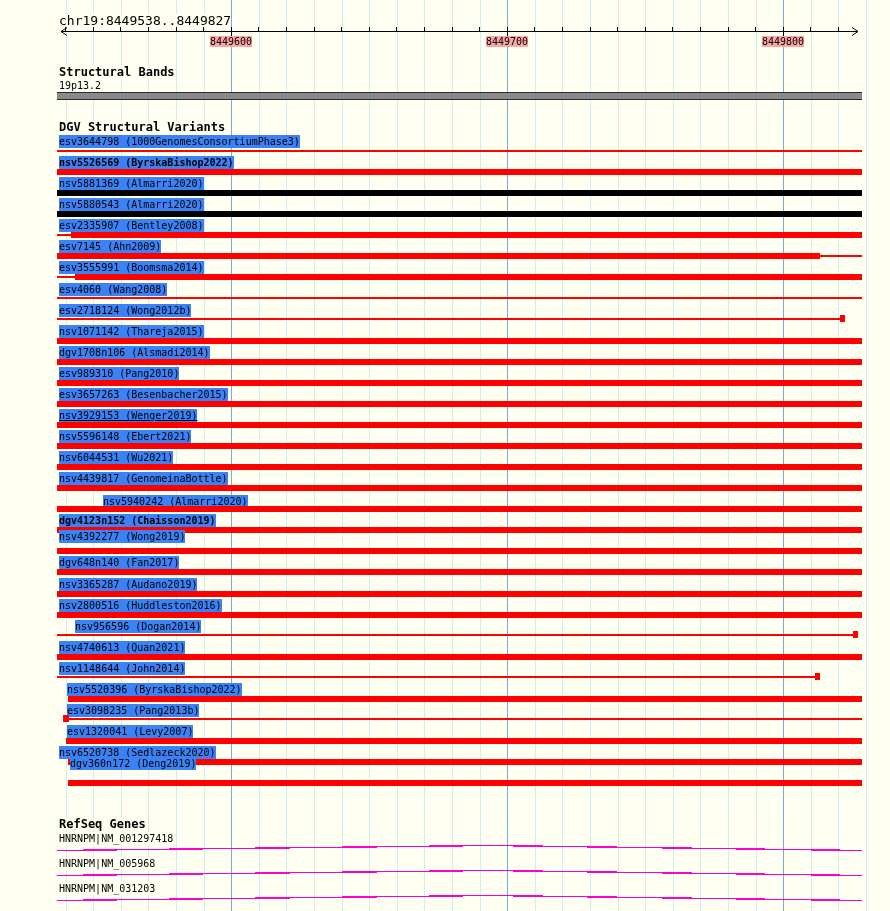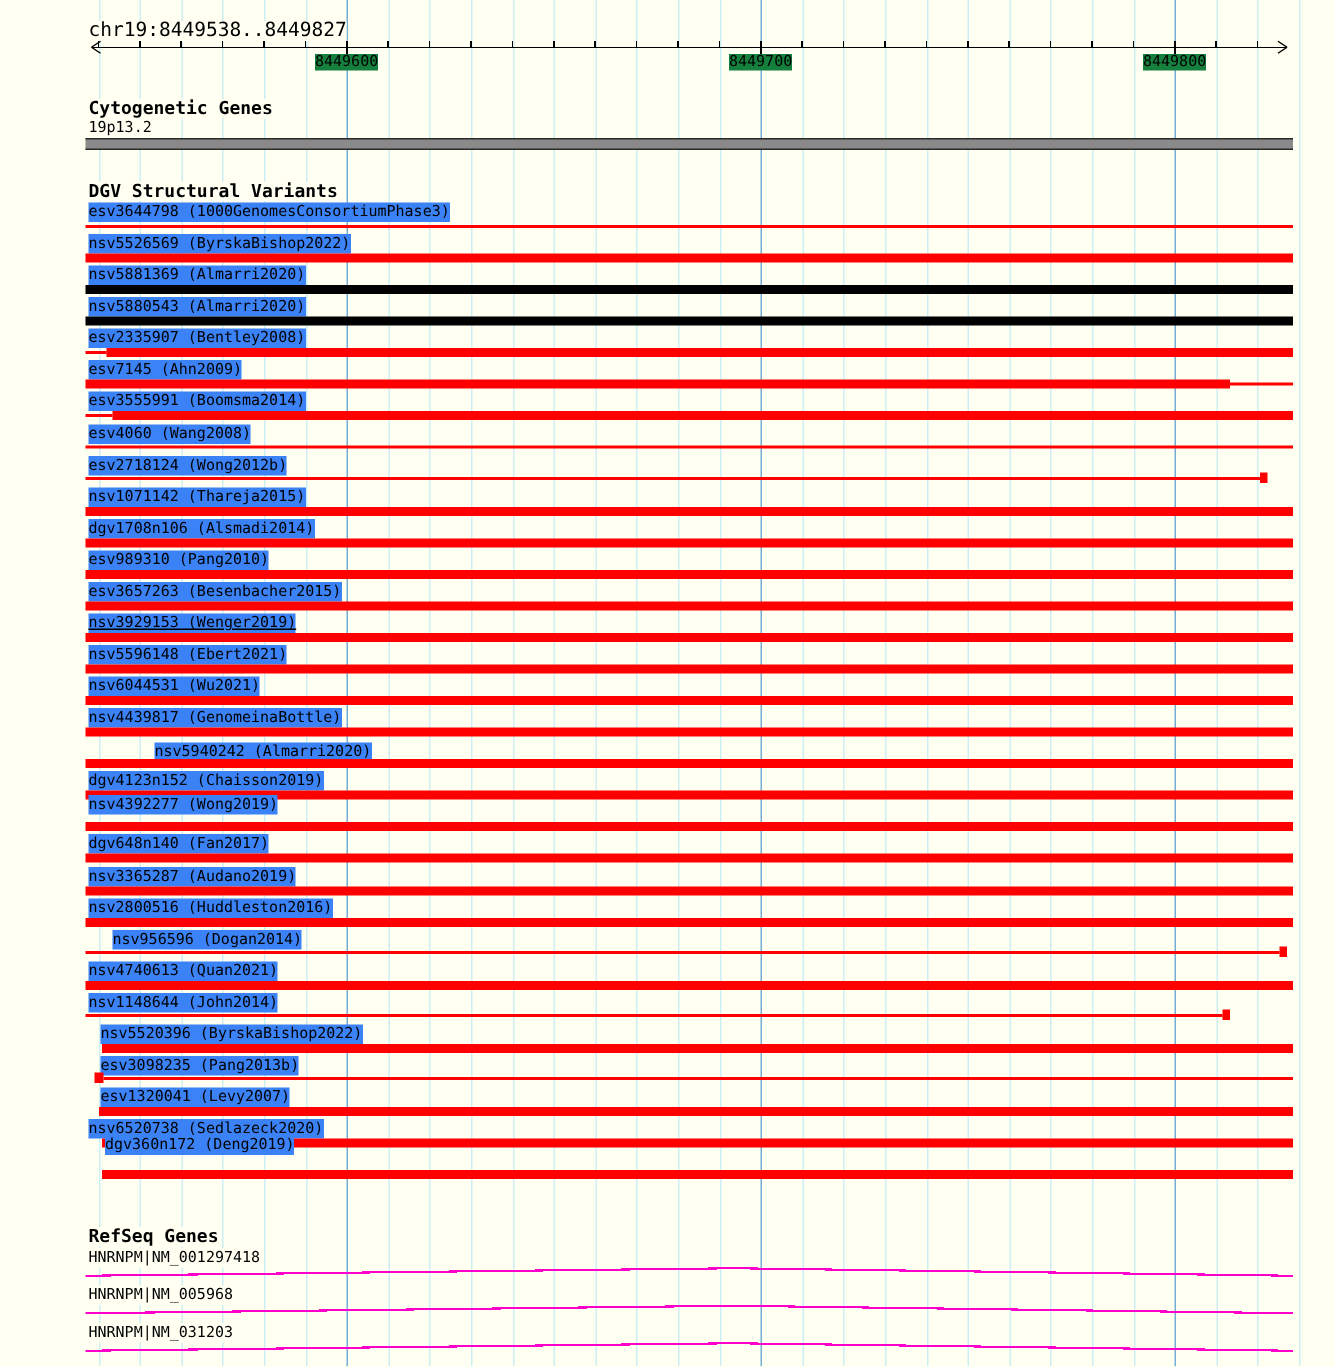--- a/index.html
+++ b/index.html
@@ -8,21 +8,21 @@
     background:#fffff2;
     font-family:"DejaVu Sans Mono","Liberation Mono",monospace;
     color:#000;
   }
   .gridline{position:absolute;top:0;bottom:0;width:1px;background:#cdeef2;}
   .gridline.major{background:#74aed4;}
   .txt{position:absolute;font-size:10px;line-height:13px;white-space:pre;background:#fffff2;}
   .section-title{position:absolute;font-size:12px;line-height:13px;font-weight:bold;white-space:pre;background:#fffff2;}
   #region-label{position:absolute;left:59px;top:14px;font-size:13px;line-height:14px;white-space:pre;background:#fffff2;}
   #ruler-svg{position:absolute;left:0;top:0;}
-  .tick-label{position:absolute;font-size:10px;line-height:11px;white-space:pre;background:#15803d;}
+  .tick-label{position:absolute;font-size:10px;line-height:11px;white-space:pre;background:#fca5a5;}
   #cyto-band{position:absolute;box-sizing:border-box;background:#8a8a8a;border-top:1px solid #2a2a2a;border-bottom:1px solid #2a2a2a;}
   .variant-label{position:absolute;font-size:10px;line-height:13px;white-space:pre;background:#3b82f6;cursor:pointer;}
   .seg{position:absolute;}
   .seg.thick{height:6px;}
   .seg.thin{height:2px;}
   .seg.box{height:7px;}
   .gene-label{position:absolute;font-size:10px;line-height:13px;white-space:pre;background:#fffff2;cursor:pointer;}
   .gene-line-svg{position:absolute;cursor:pointer;}
 </style>
 </head>
@@ -98,29 +98,29 @@
       <line x1="783.2199999999999" y1="27" x2="783.2199999999999" y2="37" stroke="#000000" stroke-width="1" shape-rendering="crispEdges"></line>
       <line x1="810.8199999999999" y1="27" x2="810.8199999999999" y2="31.5" stroke="#000000" stroke-width="1" shape-rendering="crispEdges"></line>
       <line x1="838.42" y1="27" x2="838.42" y2="31.5" stroke="#000000" stroke-width="1" shape-rendering="crispEdges"></line>
     </svg>
   <div id="tick-labels">
       <div class="tick-label" style="left: 210px; top: 36px;">8449600</div>
       <div class="tick-label" style="left: 486px; top: 36px;">8449700</div>
       <div class="tick-label" style="left: 762px; top: 36px;">8449800</div>
     </div>
 
-  <div class="section-title" style="left:59px;top:66px;">Cytogenetic Genes</div>
+  <div class="section-title" style="left:59px;top:66px;">Structural Bands</div>
   <div class="txt" style="left:59px;top:79px;">19p13.2</div>
   <div id="cyto-band" style="left:57px;top:92px;width:805px;height:8px;"></div>
 
   <div class="section-title" style="left:59px;top:121px;">DGV Structural Variants</div>
   <div id="dgv-track">
       <div class="variant-label" style="left: 59px; top: 135px;">esv3644798 (1000GenomesConsortiumPhase3)</div>
       <div class="seg thin" style="left: 57px; width: 805px; top: 149.5px; background: rgb(255, 0, 0);"></div>
-      <div class="variant-label" style="left: 59px; top: 156.1px;">nsv5526569 (ByrskaBishop2022)</div>
+      <div class="variant-label" style="left: 59px; top: 156.1px; font-weight: bold;">nsv5526569 (ByrskaBishop2022)</div>
       <div class="seg thick" style="left: 57px; width: 805px; top: 169.1px; background: rgb(255, 0, 0);"></div>
       <div class="variant-label" style="left: 59px; top: 177.1px;">nsv5881369 (Almarri2020)</div>
       <div class="seg thick" style="left: 57px; width: 805px; top: 190.1px; background: rgb(0, 0, 0);"></div>
       <div class="variant-label" style="left: 59px; top: 198.2px;">nsv5880543 (Almarri2020)</div>
       <div class="seg thick" style="left: 57px; width: 805px; top: 211.2px; background: rgb(0, 0, 0);"></div>
       <div class="variant-label" style="left: 59px; top: 219.3px;">esv2335907 (Bentley2008)</div>
       <div class="seg thin" style="left: 57px; width: 14px; top: 233.8px; background: rgb(255, 0, 0);"></div>
       <div class="seg thick" style="left: 71px; width: 791px; top: 232.3px; background: rgb(255, 0, 0);"></div>
       <div class="variant-label" style="left: 59px; top: 240.3px;">esv7145 (Ahn2009)</div>
       <div class="seg thick" style="left: 57px; width: 763px; top: 253.3px; background: rgb(255, 0, 0);"></div>
@@ -144,21 +144,21 @@
       <div class="variant-label" style="left: 59px; top: 408.9px; text-decoration: underline;">nsv3929153 (Wenger2019)</div>
       <div class="seg thick" style="left: 57px; width: 805px; top: 421.9px; background: rgb(255, 0, 0);"></div>
       <div class="variant-label" style="left: 59px; top: 430px;">nsv5596148 (Ebert2021)</div>
       <div class="seg thick" style="left: 57px; width: 805px; top: 443px; background: rgb(255, 0, 0);"></div>
       <div class="variant-label" style="left: 59px; top: 451.1px;">nsv6044531 (Wu2021)</div>
       <div class="seg thick" style="left: 57px; width: 805px; top: 464.1px; background: rgb(255, 0, 0);"></div>
       <div class="variant-label" style="left: 59px; top: 472.1px;">nsv4439817 (GenomeinaBottle)</div>
       <div class="seg thick" style="left: 57px; width: 805px; top: 485.1px; background: rgb(255, 0, 0);"></div>
       <div class="variant-label" style="left: 59px; top: 495px; margin-left: 44px;">nsv5940242 (Almarri2020)</div>
       <div class="seg thick" style="left: 57px; width: 805px; top: 506.2px; background: rgb(255, 0, 0);"></div>
-      <div class="variant-label" style="left: 59px; top: 514.3px;">dgv4123n152 (Chaisson2019)</div>
+      <div class="variant-label" style="left: 59px; top: 514.3px; font-weight: bold;">dgv4123n152 (Chaisson2019)</div>
       <div class="seg thick" style="left: 57px; width: 805px; top: 527.3px; background: rgb(255, 0, 0);"></div>
       <div class="variant-label" style="left: 59px; top: 530px; text-align: center;">nsv4392277 (Wong2019)</div>
       <div class="seg thick" style="left: 57px; width: 805px; top: 548.3px; background: rgb(255, 0, 0);"></div>
       <div class="variant-label" style="left: 59px; top: 556.4px;">dgv648n140 (Fan2017)</div>
       <div class="seg thick" style="left: 57px; width: 805px; top: 569.4px; background: rgb(255, 0, 0);"></div>
       <div class="variant-label" style="left: 59px; top: 577.5px;">nsv3365287 (Audano2019)</div>
       <div class="seg thick" style="left: 57px; width: 805px; top: 590.5px; background: rgb(255, 0, 0);"></div>
       <div class="variant-label" style="left: 59px; top: 598.5px;">nsv2800516 (Huddleston2016)</div>
       <div class="seg thick" style="left: 57px; width: 805px; top: 611.5px; background: rgb(255, 0, 0);"></div>
       <div class="variant-label" style="left: 59px; top: 619.6px; margin-left: 16px;">nsv956596 (Dogan2014)</div>

